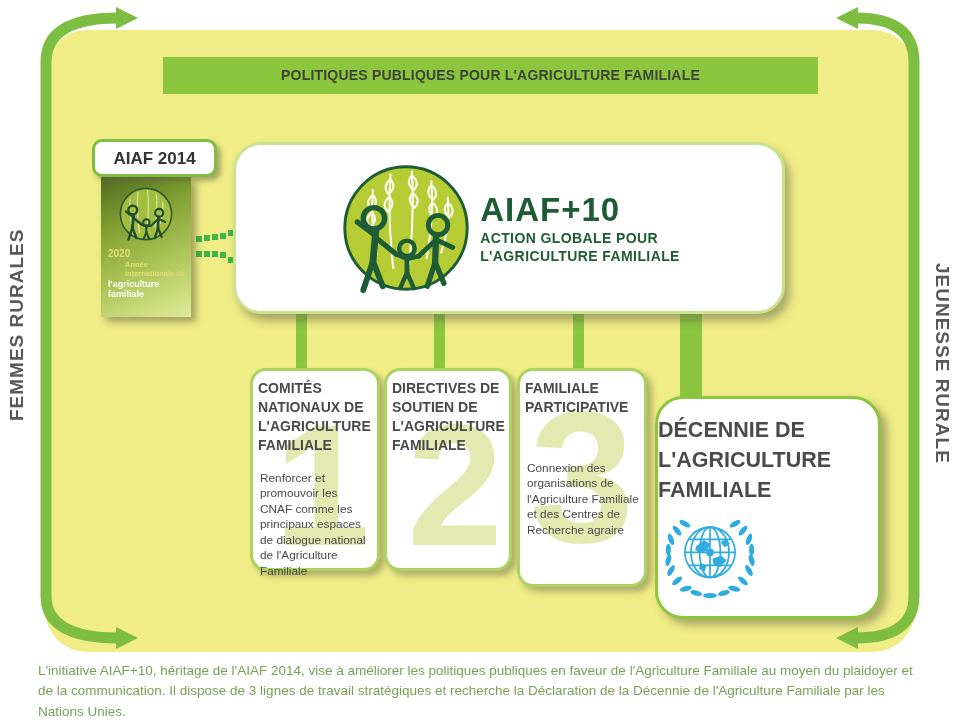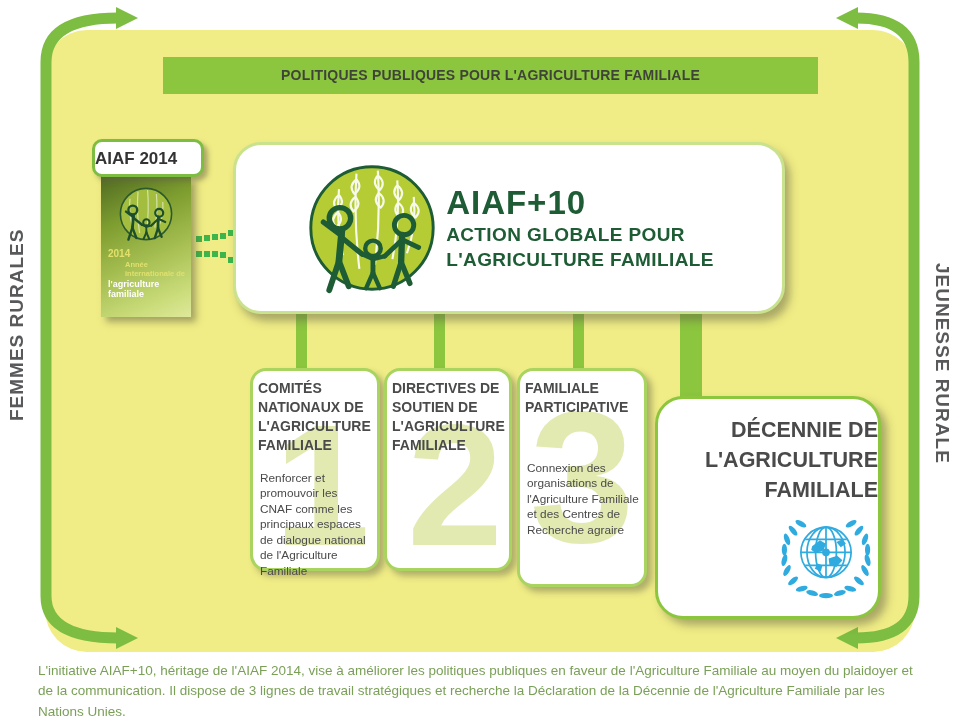--- a/index.html
+++ b/index.html
@@ -22,24 +22,24 @@
   }
   .vlabel.left{left:-63px;top:330px;width:160px;text-align:center;transform:rotate(-90deg);}
   .vlabel.right{left:862px;top:332px;width:160px;text-align:center;transform:rotate(90deg);}
   .title-bar{
     position:absolute;left:163px;top:57px;width:655px;height:37px;
     background:var(--accent_green,#8cc63f);
     color:#3f4438;font-size:14px;font-weight:bold;text-align:center;line-height:37px;
     letter-spacing:0.2px;
   }
   .aiaf-label{
-    position:absolute;left:92px;top:139px;width:112px;height:38px;
+    position:absolute;left:92px;top:139px;width:125px;height:38px;
     background:#fff;border:3px solid var(--arrow_green,#7cbd42);border-radius:10px;
     box-shadow:4px 4px 5px rgba(100,100,70,0.5);
-    color:#333;font-weight:bold;font-size:17px;text-align:left;line-height:33px;
+    color:#333;font-weight:bold;font-size:17px;text-align:center;line-height:33px;
     box-sizing:border-box;z-index:3;
   }
   .poster{
     position:absolute;left:101px;top:176px;width:90px;height:141px;
     background:linear-gradient(155deg,#4f6a22 0%,#7f9e30 30%,#a9c155 60%,#cbdd7c 85%,#dfe99b 100%);
     box-shadow:5px 5px 7px rgba(90,90,60,0.5);z-index:2;
     text-align:center;
   }
   .poster svg{margin-top:10px;}
   .poster .p-year{color:#e3e06b;font-weight:bold;font-size:10px;text-align:left;margin:2px 0 0 7px;}
@@ -49,21 +49,21 @@
   .central-box{
     position:absolute;left:233px;top:142px;width:552px;height:172px;
     background:#fff;border:3px solid #c9e28e;border-radius:28px;
     box-shadow:5px 7px 8px rgba(100,100,70,0.5);box-sizing:border-box;
     display:flex;align-items:center;justify-content:center;gap:6px;z-index:2;
   }
   .central-text .big{
     color:var(--dark_green,#1d5c34);font-size:33px;font-weight:bold;letter-spacing:1px;
   }
   .central-text .sub{
-    color:var(--dark_green,#1d5c34);font-size:19px;font-weight:bold;letter-spacing:0.4px;
+    color:var(--dark_green,#1d5c34);font-size:14px;font-weight:bold;letter-spacing:0.4px;
     line-height:1.32;
   }
   .connector{position:absolute;background:var(--accent_green,#8cc63f);z-index:1;}
   .c1{left:296px;top:310px;width:11px;height:60px;}
   .c2{left:434px;top:310px;width:11px;height:60px;}
   .c3{left:573px;top:310px;width:11px;height:60px;}
   .c4{left:680px;top:310px;width:22px;height:88px;}
   .pillar{
     position:absolute;background:#fff;border:3px solid var(--border_green,#a9d45f);
     border-radius:16px;box-shadow:5px 5px 6px rgba(100,100,70,0.45);
@@ -84,21 +84,21 @@
     font-size:11.8px;text-align:left;line-height:1.32;margin-top:16px;padding-left:2px;
   }
   .pillar.tall .p-body{margin-top:44px;}
   .p1{left:250px;top:368px;width:130px;height:203px;}
   .p2{left:384px;top:368px;width:128px;height:203px;}
   .p3{left:517px;top:368px;width:130px;height:219px;}
   .decade-box{
     position:absolute;left:655px;top:396px;width:226px;height:223px;
     background:#fff;border:3px solid var(--accent_green,#8cc63f);border-radius:28px;
     box-shadow:6px 6px 8px rgba(100,100,70,0.5);box-sizing:border-box;
-    text-align:right;z-index:2;
+    text-align:left;z-index:2;
   }
   .decade-box .d-title{
     color:var(--text_dark,#4a4a4a);font-weight:bold;font-size:21.5px;line-height:1.4;
     margin-top:16px;
   }
   .decade-box svg{margin-top:8px;}
   .footer-text{
     position:absolute;left:38px;top:661px;width:886px;
     color:var(--footer_green,#7aa057);font-size:13.5px;line-height:1.5;
   }
@@ -151,21 +151,21 @@
       <path d="M71 102 L60 97" stroke-width="5"></path>
         <path d="M71 102 L83 99" stroke-width="5"></path>
       <circle cx="103" cy="67" r="10" stroke-width="5.5"></circle>
       <path d="M101 77 L100 105" stroke-width="6.5"></path>
       <path d="M100 105 L92 130" stroke-width="6"></path>
         <path d="M100 105 L109 127" stroke-width="6"></path>
       <path d="M101 82 L83 99" stroke-width="5.5"></path>
         <path d="M101 82 L118 90" stroke-width="5.5"></path>
     </g>
   </svg>
-  <div class="p-year">2014</div>
+  <div class="p-year">2020</div>
   <div class="p-l1">Année internationale de</div>
   <div class="p-l2">l'agriculture familiale</div>
 </div>
 
 <svg class="dotted-arrow" width="52" height="36" viewBox="0 0 52 36">
   <g fill="#3db54a">
     <rect x="2" y="7" width="6" height="6"></rect>
       <rect x="10" y="6" width="6" height="6"></rect>
     <rect x="18" y="5" width="6" height="6"></rect>
       <rect x="26" y="4" width="6" height="6"></rect>

